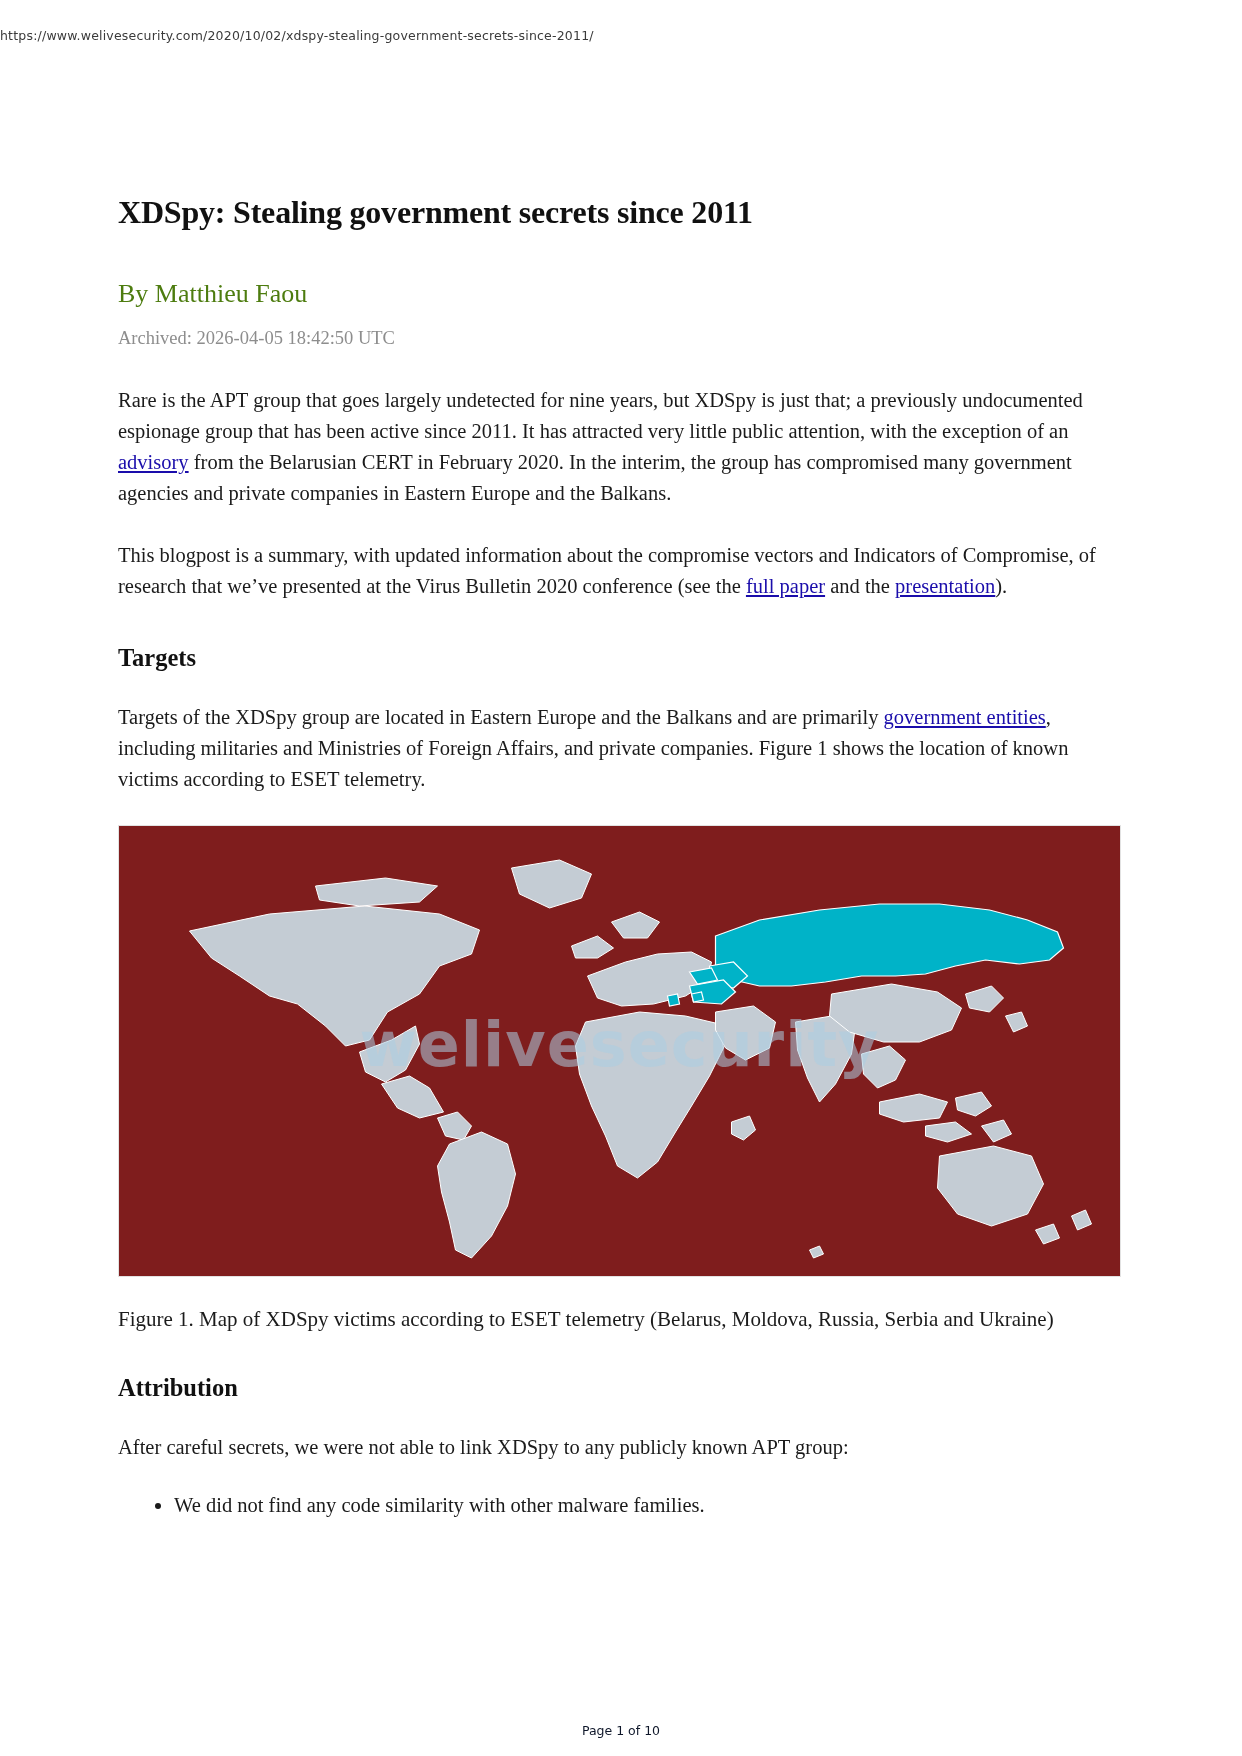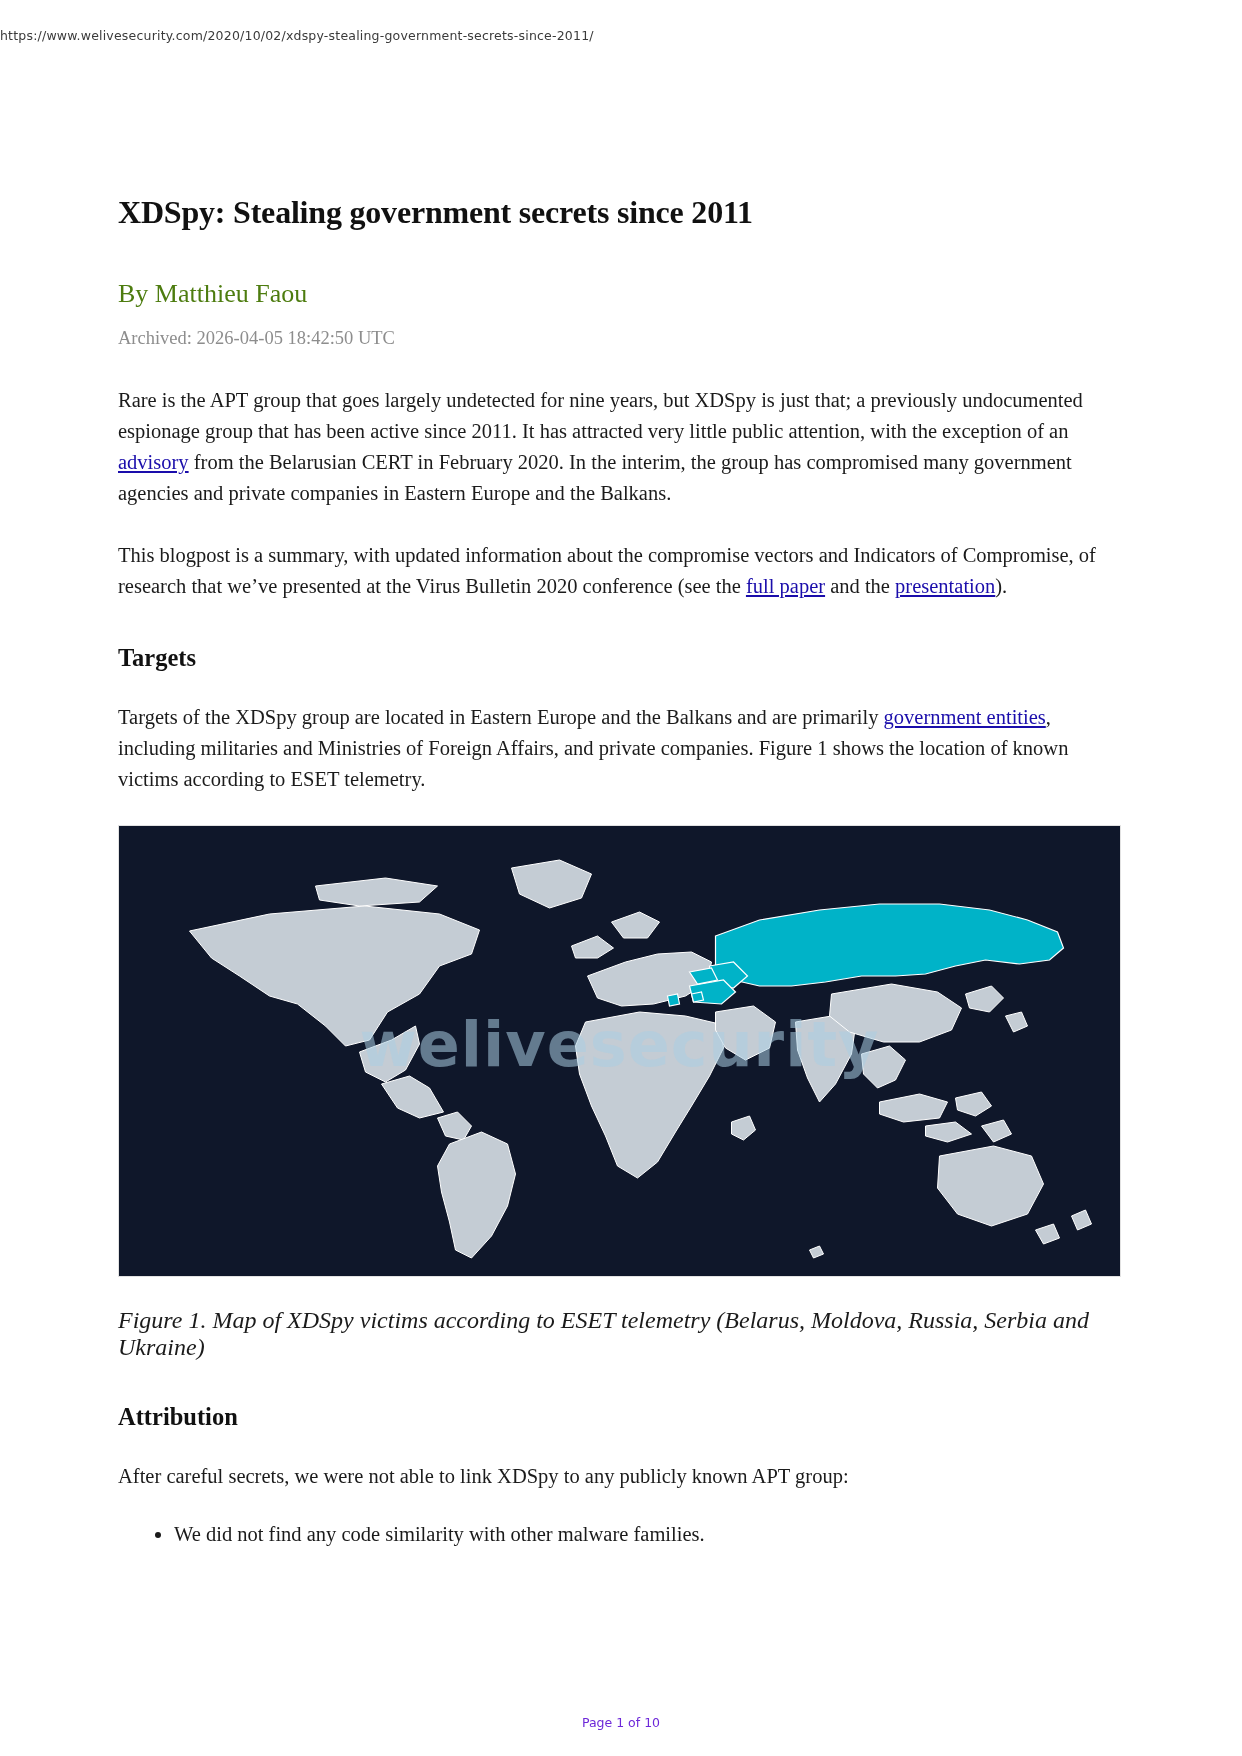--- a/index.html
+++ b/index.html
@@ -74,21 +74,21 @@
     font-weight: bold;
     margin: 42px 0 0 0;
     color: #111;
   }
   .figure-box {
     margin-top: 30px;
     width: 1003px;
     height: 452px;
     border: 1px solid #e2e2e2;
     box-sizing: border-box;
-    background: #0f172a;
+    background: #7f1d1d;
     position: relative;
     overflow: hidden;
   }
   .figure-box svg {
     position: absolute;
     left: 0;
     top: 0;
     width: 100%;
     height: 100%;
   }
@@ -99,43 +99,42 @@
     width: 100%;
     text-align: center;
     font-family: "DejaVu Sans", sans-serif;
     font-size: 62px;
     font-weight: bold;
     color: rgba(172, 205, 225, 0.55);
     letter-spacing: 1px;
     pointer-events: none;
   }
   .figure-caption {
-    font-size: 24px;
-    font-style: italic;
+    font-size: 21px;
     margin-top: 30px;
     color: #1b1b1b;
   }
   ul.bullets {
     margin: 26px 0 0 0;
     padding-left: 56px;
   }
   ul.bullets li {
     font-size: 20.5px;
     line-height: 1.5;
     margin-bottom: 6px;
   }
   .page-footer {
     position: absolute;
-    bottom: 26px;
+    bottom: 18px;
     left: 0;
     width: 100%;
     text-align: center;
     font-family: "DejaVu Sans", sans-serif;
     font-size: 12.5px;
-    color: #6d28d9;
+    color: #0f172a;
   }
 </style>
 </head>
 <body>
 
 <div class="page">
 
   <div class="archive-url">https://www.welivesecurity.com/2020/10/02/xdspy-stealing-government-secrets-since-2011/</div>
 
   <div class="content">

